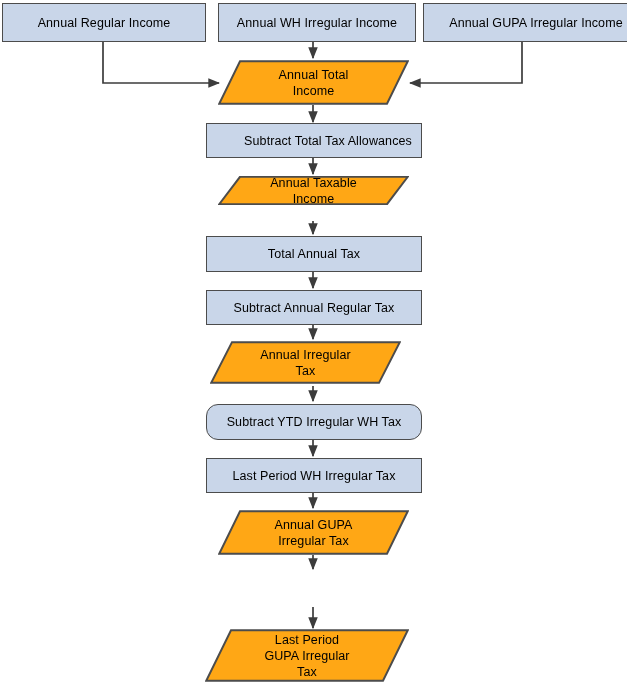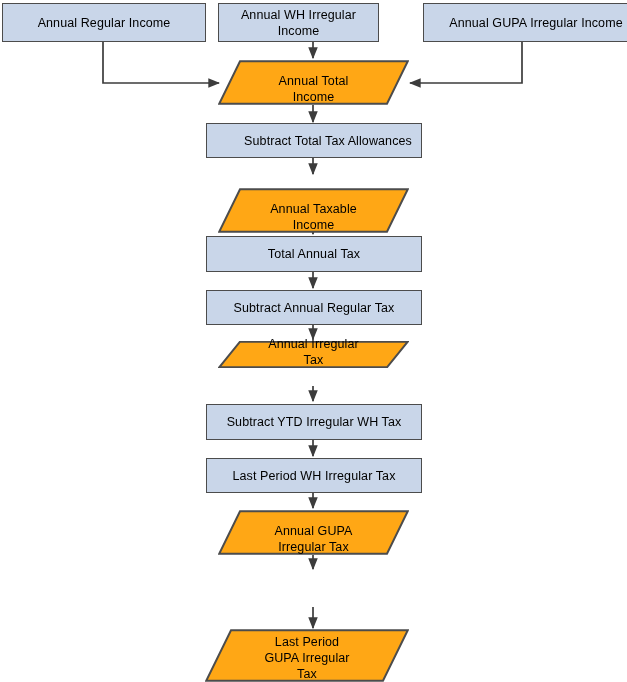--- a/index.html
+++ b/index.html
@@ -38,21 +38,20 @@
     letter-spacing: 0.1px;
     white-space: pre-line;
   }
   .node.process {
     background: #c9d6e9;
     border: 1.6px solid #4c4c4c;
   }
   .node.data {
     background: transparent;
     border: none;
-    align-items: flex-end;
   }
   .para-shape {
     position: absolute;
     left: 0;
     top: 0;
     width: 100%;
     height: 100%;
   }
   .para-label {
     position: relative;
@@ -93,65 +92,65 @@
       <path d="M 313 493 L 313 508" marker-end="url(#arrow-head)"></path>
       <path d="M 313 555 L 313 569" marker-end="url(#arrow-head)"></path>
       <path d="M 313 607 L 313 628" marker-end="url(#arrow-head)"></path>
     </g>
   </svg>
 
   <div class="node process" style="left:2px; top:3px; width:204px; height:39px;">
     <span>Annual Regular Income</span>
   </div>
 
-  <div class="node process" style="left:218px; top:3px; width:161px; height:39px;">
+  <div class="node process" style="left:218px; top:3px; width:198px; height:39px;">
     <span>Annual WH Irregular Income</span>
   </div>
 
   <div class="node process" style="left:423px; top:3px; width:226px; height:39px;">
     <span>Annual GUPA Irregular Income</span>
   </div>
 
   <div class="node data" style="left:218px; top:60px; width:191px; height:45px;">
     <svg class="para-shape" viewBox="0 0 191 45" preserveAspectRatio="none">
       <polygon points="22,1.2 189.8,1.2 169,43.8 1.2,43.8" fill="#ffa715" stroke="#4c4c4c" stroke-width="2" vector-effect="non-scaling-stroke"></polygon>
     </svg>
     <span class="para-label">Annual Total
 Income</span>
   </div>
 
   <div class="node process" style="left:206px; top:123px; width:216px; height:35px;padding-left:28px;">
     <span>Subtract Total Tax Allowances</span>
   </div>
 
-  <div class="node data" style="left:218px; top:188px; width:191px; height:45px;">
+  <div class="node data" style="left:218px; top:176px; width:191px; height:29px;">
     <svg class="para-shape" viewBox="0 0 191 45" preserveAspectRatio="none">
       <polygon points="22,1.2 189.8,1.2 169,43.8 1.2,43.8" fill="#ffa715" stroke="#4c4c4c" stroke-width="2" vector-effect="non-scaling-stroke"></polygon>
     </svg>
     <span class="para-label">Annual Taxable
 Income</span>
   </div>
 
   <div class="node process" style="left:206px; top:236px; width:216px; height:36px;">
     <span>Total Annual Tax</span>
   </div>
 
   <div class="node process" style="left:206px; top:290px; width:216px; height:35px;">
     <span>Subtract Annual Regular Tax</span>
   </div>
 
-  <div class="node data" style="left:218px; top:341px; width:191px; height:27px;">
+  <div class="node data" style="left:210px; top:341px; width:191px; height:43px;">
     <svg class="para-shape" viewBox="0 0 191 45" preserveAspectRatio="none">
       <polygon points="22,1.2 189.8,1.2 169,43.8 1.2,43.8" fill="#ffa715" stroke="#4c4c4c" stroke-width="2" vector-effect="non-scaling-stroke"></polygon>
     </svg>
     <span class="para-label">Annual Irregular
 Tax</span>
   </div>
 
-  <div class="node process" style="left:206px; top:404px; width:216px; height:36px;">
+  <div class="node process" style="left:206px; top:404px; width:216px; height:36px;border-radius:12px;">
     <span>Subtract YTD Irregular WH Tax</span>
   </div>
 
   <div class="node data" style="left:218px; top:510px; width:191px; height:45px;">
     <svg class="para-shape" viewBox="0 0 191 45" preserveAspectRatio="none">
       <polygon points="22,1.2 189.8,1.2 169,43.8 1.2,43.8" fill="#ffa715" stroke="#4c4c4c" stroke-width="2" vector-effect="non-scaling-stroke"></polygon>
     </svg>
     <span class="para-label">Annual GUPA
 Irregular Tax</span>
   </div>

